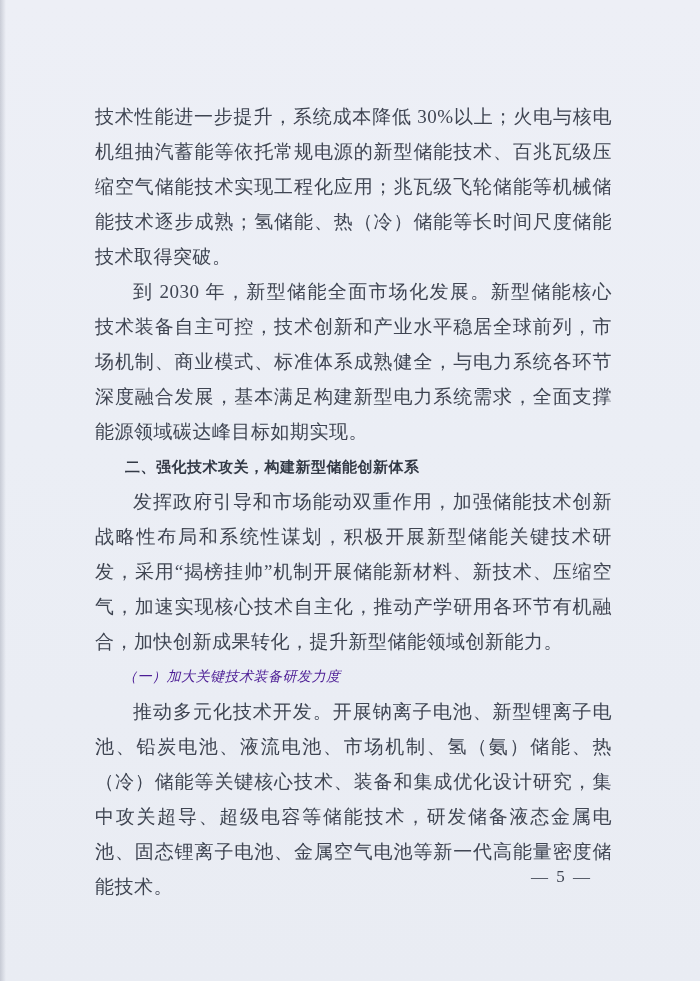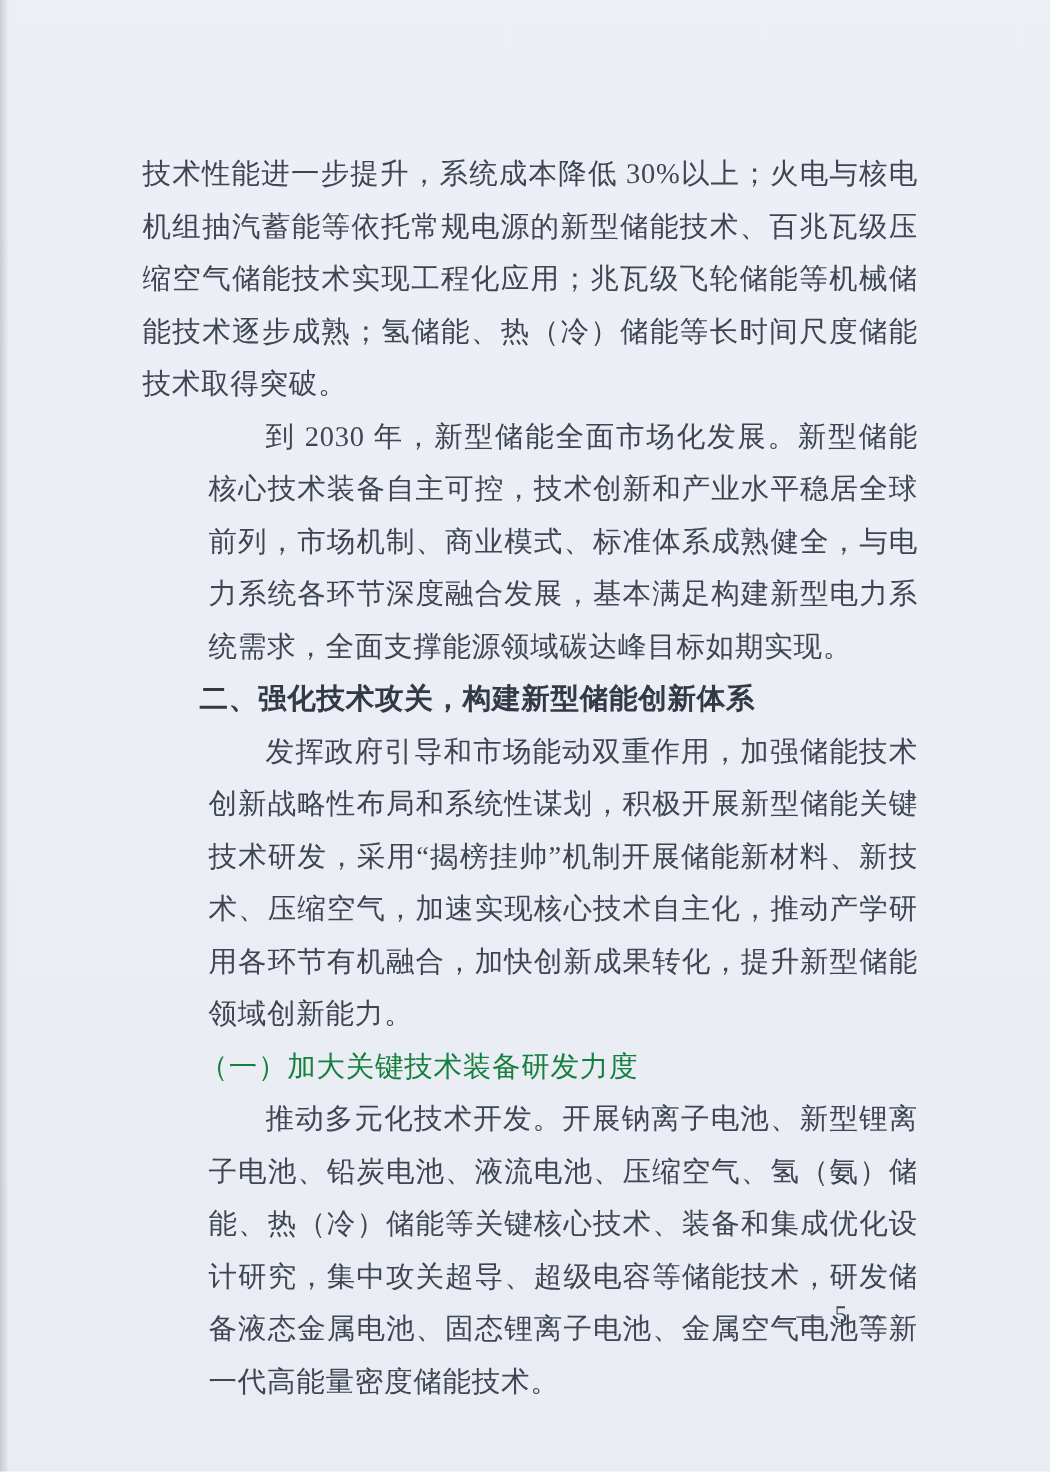--- a/index.html
+++ b/index.html
@@ -40,38 +40,38 @@
     line-height: 35px;
     text-align: justify;
     text-justify: inter-character;
     letter-spacing: 0.5px;
   }
   .para {
     margin: 0;
   }
   .para.indent {
     text-indent: 2em;
-    margin-left: 44px;
   }
   .heading {
     margin: 0;
     font-family: "Liberation Sans", sans-serif;
     font-weight: bold;
-    font-size: 19px;
+    font-size: 15px;
     line-height: 35px;
     color: #333a46;
     text-indent: 2em;
     letter-spacing: 0.5px;
   }
   .subheading {
     margin: 0;
     font-weight: normal;
-    font-size: 19px;
+    font-style: italic;
+    font-size: 14px;
     line-height: 35px;
-    color: #15803d;
+    color: #4c1d95;
     text-indent: 2em;
     letter-spacing: 0.5px;
   }
   .page-number {
     position: absolute;
     top: 866px;
     right: 108px;
     font-size: 17px;
     line-height: 22px;
     color: #3f4552;
@@ -81,16 +81,16 @@
 </head>
 <body>
 
 <div class="page">
   <div class="content">
     <p class="para">技术性能进一步提升，系统成本降低 30%以上；火电与核电机组抽汽蓄能等依托常规电源的新型储能技术、百兆瓦级压缩空气储能技术实现工程化应用；兆瓦级飞轮储能等机械储能技术逐步成熟；氢储能、热（冷）储能等长时间尺度储能技术取得突破。</p>
     <p class="para indent">到 2030 年，新型储能全面市场化发展。新型储能核心技术装备自主可控，技术创新和产业水平稳居全球前列，市场机制、商业模式、标准体系成熟健全，与电力系统各环节深度融合发展，基本满足构建新型电力系统需求，全面支撑能源领域碳达峰目标如期实现。</p>
     <h2 class="heading">二、强化技术攻关，构建新型储能创新体系</h2>
     <p class="para indent">发挥政府引导和市场能动双重作用，加强储能技术创新战略性布局和系统性谋划，积极开展新型储能关键技术研发，采用“揭榜挂帅”机制开展储能新材料、新技术、压缩空气，加速实现核心技术自主化，推动产学研用各环节有机融合，加快创新成果转化，提升新型储能领域创新能力。</p>
     <h3 class="subheading">（一）加大关键技术装备研发力度</h3>
-    <p class="para indent">推动多元化技术开发。开展钠离子电池、新型锂离子电池、铅炭电池、液流电池、压缩空气、氢（氨）储能、热（冷）储能等关键核心技术、装备和集成优化设计研究，集中攻关超导、超级电容等储能技术，研发储备液态金属电池、固态锂离子电池、金属空气电池等新一代高能量密度储能技术。</p>
+    <p class="para indent">推动多元化技术开发。开展钠离子电池、新型锂离子电池、铅炭电池、液流电池、市场机制、氢（氨）储能、热（冷）储能等关键核心技术、装备和集成优化设计研究，集中攻关超导、超级电容等储能技术，研发储备液态金属电池、固态锂离子电池、金属空气电池等新一代高能量密度储能技术。</p>
   </div>
   <div class="page-number">— 5 —</div>
 </div>
 
 </body></html>

